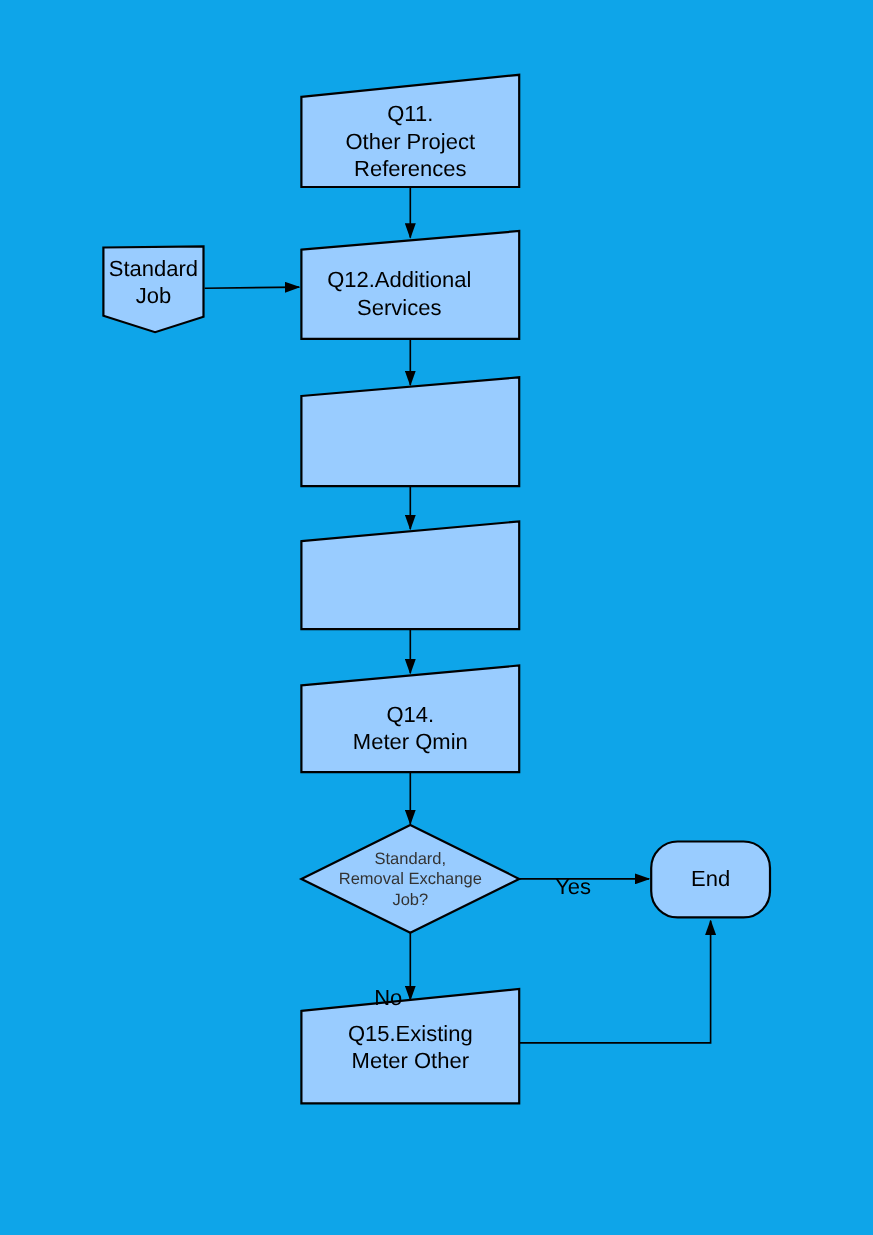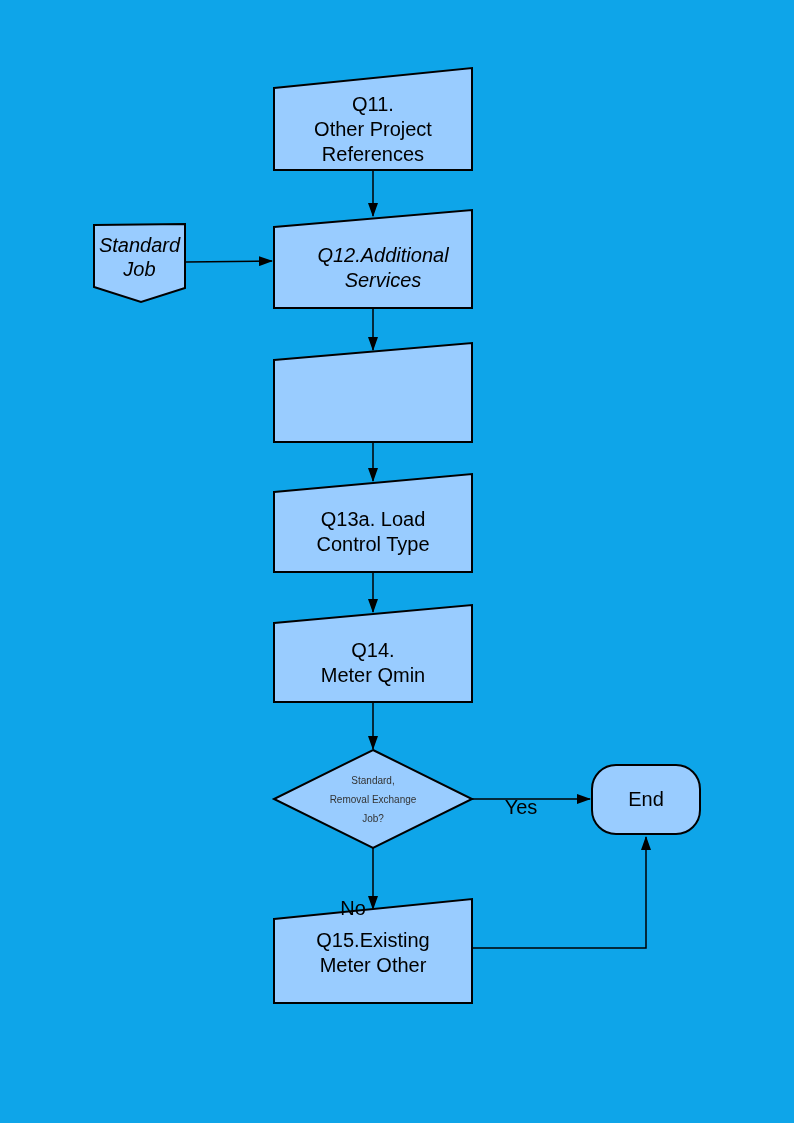--- a/index.html
+++ b/index.html
@@ -35,21 +35,21 @@
     align-items: center;
     justify-content: center;
     text-align: center;
     white-space: pre-line;
     color: #000000;
     font-size: 20px;
     line-height: 25px;
     pointer-events: none;
   }
   .label.small {
-    font-size: 10px;
+    font-size: 15px;
     line-height: 19px;
     color: #333333;
   }
   .label.edge-label {
     font-size: 20px;
     line-height: 22px;
     margin-top: 24px;
   }
   .label.sj {
     line-height: 24px;
@@ -93,29 +93,27 @@
 
     <rect class="node-shape" x="592" y="765" width="108" height="69" rx="24" ry="24" fill="#99CCFF"></rect>
 
     <polygon class="node-shape" points="274,919 472,899 472,1003 274,1003" fill="#99CCFF"></polygon>
   </svg>
 
   <div class="label" style="left:274px; top:88px; width:198px; height:82px;">Q11.
 Other Project
 References</div>
 
-  <div class="label sj" style="left:94px; top:225px; width:91px; height:63px;font-style:italic;">Standard
+  <div class="label sj" style="left:94px; top:225px; width:91px; height:63px;">Standard
 Job</div>
 
-  <div class="label" style="left:284px; top:227px; width:198px; height:81px;font-style:italic;">Q12.Additional
+  <div class="label" style="left:264px; top:227px; width:198px; height:81px;">Q12.Additional
 Services</div>
 
 
-  <div class="label" style="left:274px; top:492px; width:198px; height:80px;">Q13a. Load
-Control Type</div>
 
   <div class="label" style="left:274px; top:623px; width:198px; height:79px;">Q14.
 Meter Qmin</div>
 
   <div class="label small" style="left:274px; top:750px; width:198px; height:98px;">Standard,
 Removal Exchange
 Job?</div>
 
   <div class="label" style="left:592px; top:765px; width:108px; height:69px;border-radius:13px;">End</div>
 

